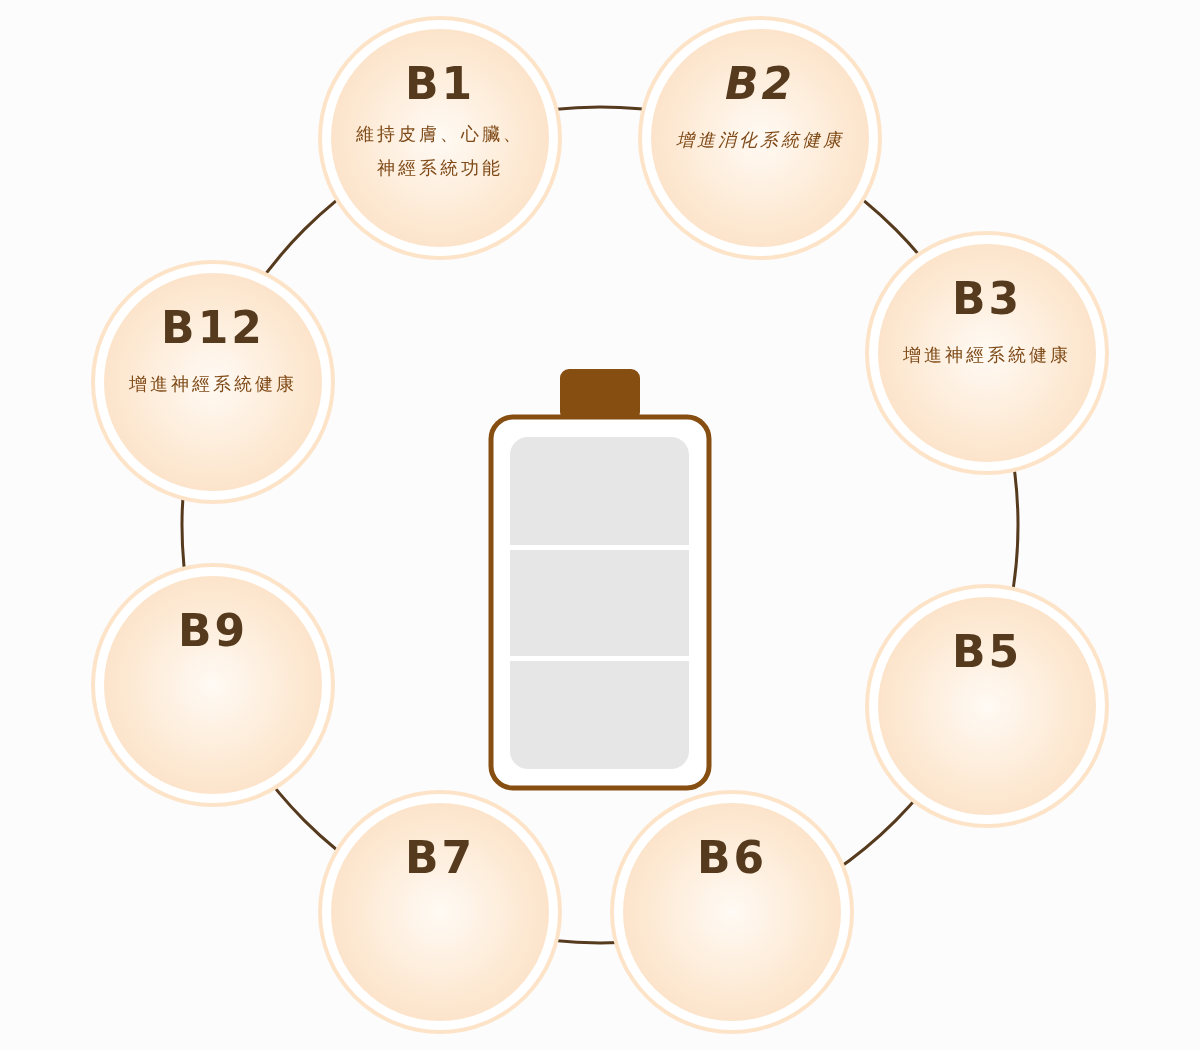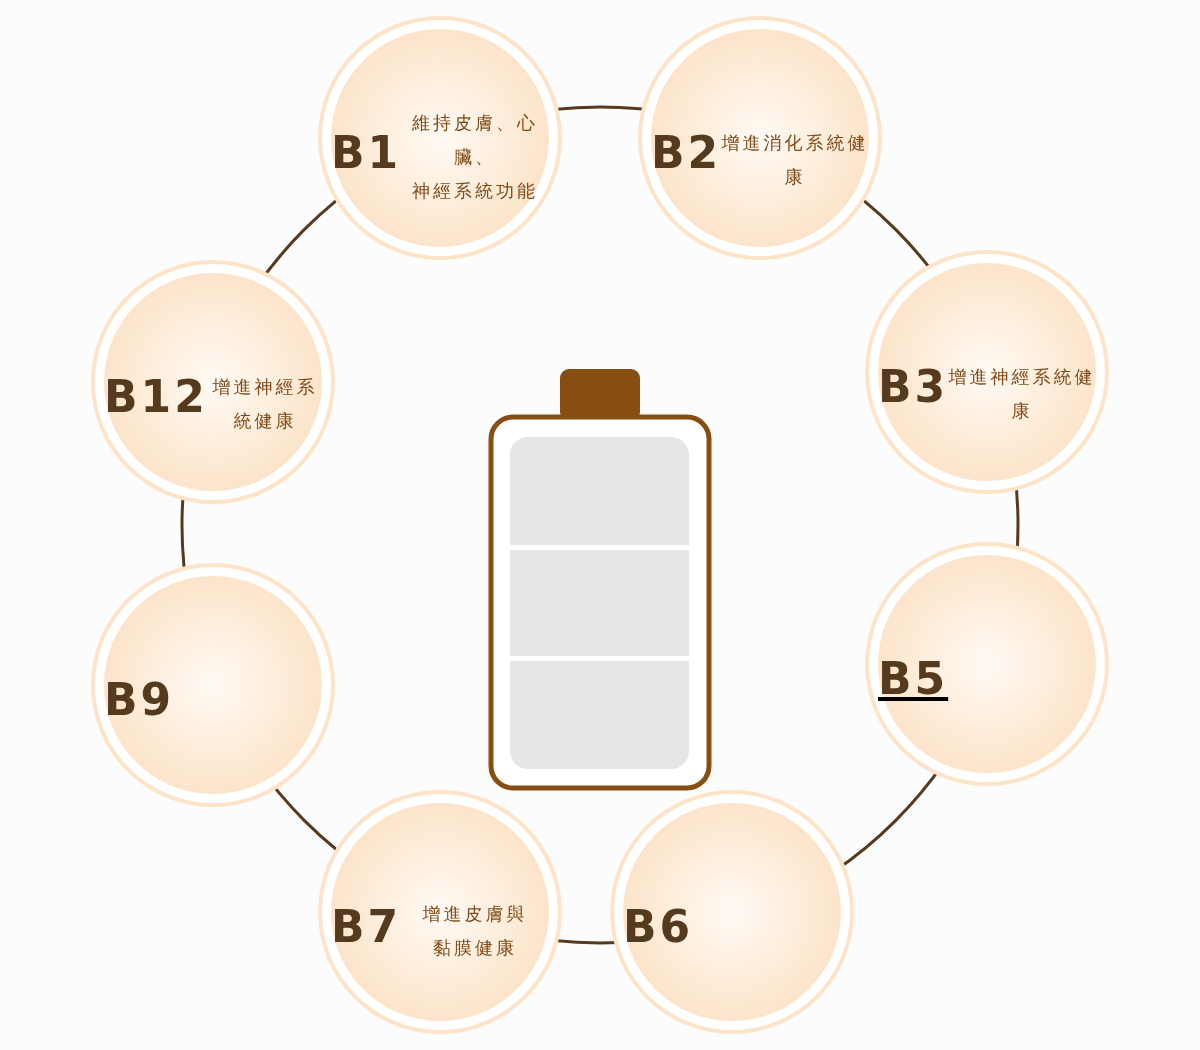--- a/index.html
+++ b/index.html
@@ -20,21 +20,21 @@
       display: flex; align-items: center; justify-content: center;
     }
     .node-gap {
       width: 236px; height: 236px; border-radius: 50%;
       background: #ffffff;
       display: flex; align-items: center; justify-content: center;
     }
     .node-disk {
       width: 218px; height: 218px; border-radius: 50%;
       background: radial-gradient(circle at 50% 50%, #fffaf4 0%, #fde9d3 55%, #f9dbbb 100%);
-      display: flex; flex-direction: row; align-items: center; justify-content: flex-start;
+      display: flex; flex-direction: column; align-items: center; justify-content: flex-start;
       text-align: center;
       padding-top: 30px;
       box-sizing: border-box;
     }
     .node-title {
       font-family: "DejaVu Sans", sans-serif;
       font-weight: bold;
       font-size: 44px;
       color: #563a1e;
       letter-spacing: 3px;
@@ -70,60 +70,58 @@
 <div class="node" style="left:318px; top:16px;">
   <div class="node-gap">
       <div class="node-disk">
     <div class="node-title">B1</div>
     <div class="node-desc">維持皮膚、心臟、
 神經系統功能</div>
   </div>
     </div>
 </div>
 
-<div class="node" style="left:638px; top:16px;">
+<div class="node" style="left:638px; top:16px;font-style:italic;">
   <div class="node-gap">
       <div class="node-disk">
     <div class="node-title">B2</div>
     <div class="node-desc single">增進消化系統健康</div>
   </div>
     </div>
 </div>
 
-<div class="node" style="left:865px; top:250px;">
+<div class="node" style="left:865px; top:231px;">
   <div class="node-gap">
       <div class="node-disk">
     <div class="node-title">B3</div>
     <div class="node-desc single">增進神經系統健康</div>
   </div>
     </div>
 </div>
 
-<div class="node" style="left:865px; top:542px;text-decoration:underline;">
+<div class="node" style="left:865px; top:584px;">
   <div class="node-gap">
       <div class="node-disk">
     <div class="node-title">B5</div>
   </div>
     </div>
 </div>
 
 <div class="node" style="left:610px; top:790px;">
   <div class="node-gap">
       <div class="node-disk">
     <div class="node-title">B6</div>
   </div>
     </div>
 </div>
 
 <div class="node" style="left:318px; top:790px;">
   <div class="node-gap">
       <div class="node-disk">
     <div class="node-title">B7</div>
-    <div class="node-desc">增進皮膚與
-黏膜健康</div>
   </div>
     </div>
 </div>
 
 <div class="node" style="left:91px; top:563px;align-items:center;">
   <div class="node-gap">
       <div class="node-disk">
     <div class="node-title">B9</div>
   </div>
     </div>

